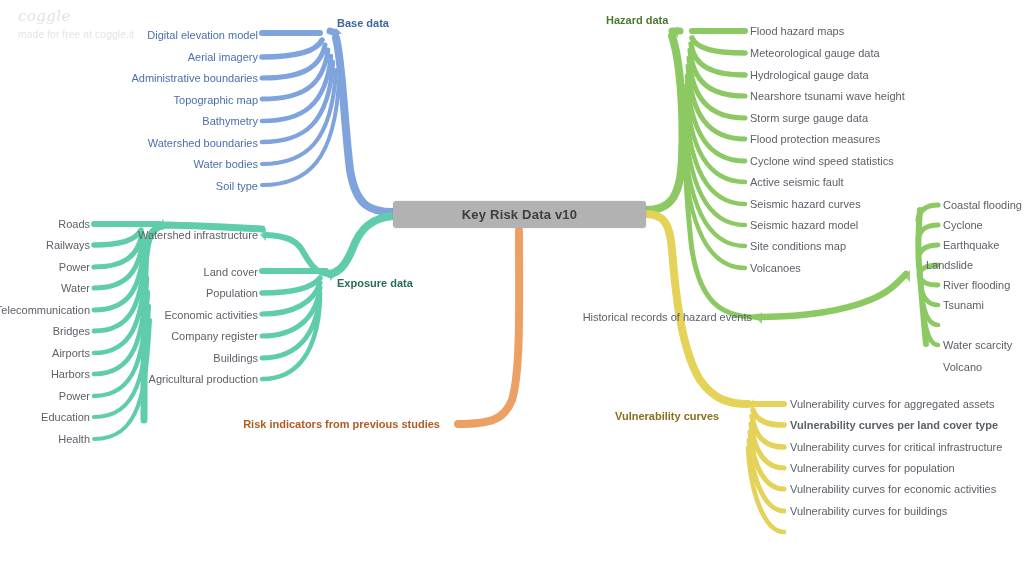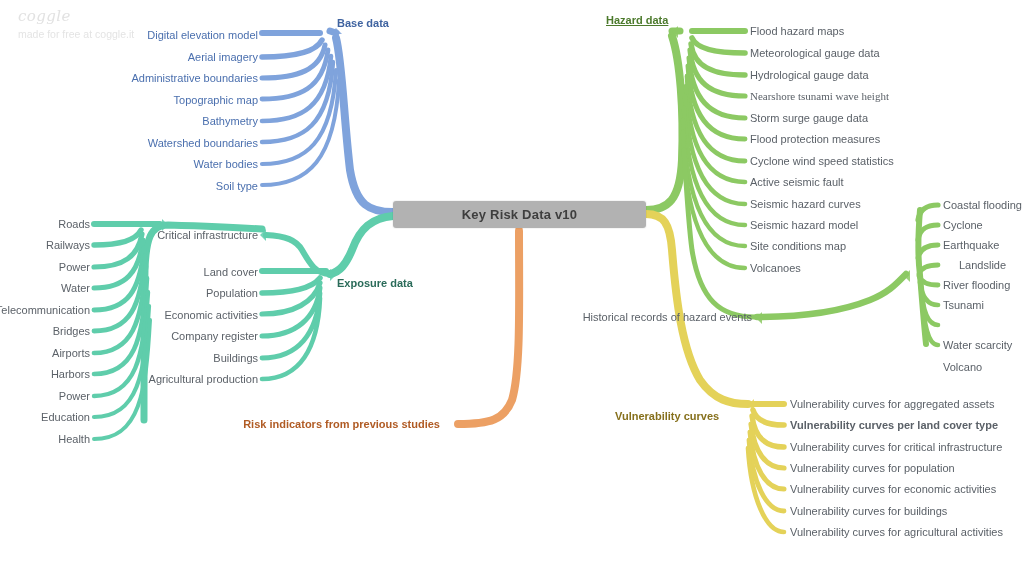--- a/index.html
+++ b/index.html
@@ -66,21 +66,21 @@
     color:#5b6168;
     white-space:nowrap;
     user-select:none;
   }
   .node.right  { text-align:left; }
   .node.left   { text-align:right; }
   .node.branch { font-weight:bold; font-size:11px; }
 
   .c-blue   { color:#4a6fae; }
   .c-teal   { color:#2f7a66; }
-  .c-green  { color:#4f7a2e;text-decoration:underline; }
+  .c-green  { color:#4f7a2e; }
   .c-yellow { color:#8a7520; }
   .c-orange { color:#b5632b; }
   .c-grey   { color:#5b6168; }
 
   .branch.c-blue   { color:#3f63a0; }
   .branch.c-teal   { color:#2a6b59; }
   .branch.c-green  { color:#4c7a2c; }
   .branch.c-yellow { color:#86701c; }
   .branch.c-orange { color:#b05b24; }
 </style>
@@ -214,21 +214,21 @@
   <div class="node left c-blue" style="right:766px; top:51px;">Aerial imagery</div>
   <div class="node left c-blue" style="right:766px; top:72px;">Administrative boundaries</div>
   <div class="node left c-blue" style="right:766px; top:94px;">Topographic map</div>
   <div class="node left c-blue" style="right:766px; top:115px;">Bathymetry</div>
   <div class="node left c-blue" style="right:766px; top:137px;">Watershed boundaries</div>
   <div class="node left c-blue" style="right:766px; top:158px;">Water bodies</div>
   <div class="node left c-blue" style="right:766px; top:180px;">Soil type</div>
 
   <div class="node branch c-teal" style="left:337px; top:277px;">Exposure data</div>
 
-  <div class="node left c-grey" style="right:766px; top:229px;">Critical infrastructure</div>
+  <div class="node left c-grey" style="right:766px; top:229px;">Watershed infrastructure</div>
   <div class="node left c-grey" style="right:766px; top:266px;">Land cover</div>
   <div class="node left c-grey" style="right:766px; top:287px;">Population</div>
   <div class="node left c-grey" style="right:766px; top:309px;">Economic activities</div>
   <div class="node left c-grey" style="right:766px; top:330px;">Company register</div>
   <div class="node left c-grey" style="right:766px; top:352px;">Buildings</div>
   <div class="node left c-grey" style="right:766px; top:373px;">Agricultural production</div>
 
   <div class="node left c-grey" style="right:934px; top:218px;">Roads</div>
   <div class="node left c-grey" style="right:934px; top:239px;">Railways</div>
   <div class="node left c-grey" style="right:934px; top:261px;">Power</div>
@@ -241,44 +241,43 @@
   <div class="node left c-grey" style="right:934px; top:411px;">Education</div>
   <div class="node left c-grey" style="right:934px; top:433px;">Health</div>
 
   <div class="node branch c-orange" style="right:584px; top:418px;">Risk indicators from previous studies</div>
 
   <div class="node branch c-green" style="left:606px; top:14px;">Hazard data</div>
 
   <div class="node right c-grey" style="left:750px; top:25px;">Flood hazard maps</div>
   <div class="node right c-grey" style="left:750px; top:47px;">Meteorological gauge data</div>
   <div class="node right c-grey" style="left:750px; top:69px;">Hydrological gauge data</div>
-  <div class="node right c-grey" style="left:750px; top:90px;font-family:Liberation Serif, serif;">Nearshore tsunami wave height</div>
+  <div class="node right c-grey" style="left:750px; top:90px;">Nearshore tsunami wave height</div>
   <div class="node right c-grey" style="left:750px; top:112px;">Storm surge gauge data</div>
   <div class="node right c-grey" style="left:750px; top:133px;">Flood protection measures</div>
   <div class="node right c-grey" style="left:750px; top:155px;">Cyclone wind speed statistics</div>
   <div class="node right c-grey" style="left:750px; top:176px;">Active seismic fault</div>
   <div class="node right c-grey" style="left:750px; top:198px;">Seismic hazard curves</div>
   <div class="node right c-grey" style="left:750px; top:219px;">Seismic hazard model</div>
   <div class="node right c-grey" style="left:750px; top:240px;">Site conditions map</div>
   <div class="node right c-grey" style="left:750px; top:262px;">Volcanoes</div>
 
   <div class="node left c-grey" style="right:272px; top:311px;">Historical records of hazard events</div>
 
   <div class="node right c-grey" style="left:943px; top:199px;">Coastal flooding</div>
   <div class="node right c-grey" style="left:943px; top:219px;">Cyclone</div>
   <div class="node right c-grey" style="left:943px; top:239px;">Earthquake</div>
-  <div class="node right c-grey" style="left:959px; top:259px;">Landslide</div>
+  <div class="node right c-grey" style="left:926px; top:259px;">Landslide</div>
   <div class="node right c-grey" style="left:943px; top:279px;">River flooding</div>
   <div class="node right c-grey" style="left:943px; top:299px;">Tsunami</div>
   <div class="node right c-grey" style="left:943px; top:319px;margin-top:42px;">Volcano</div>
   <div class="node right c-grey" style="left:943px; top:339px;">Water scarcity</div>
 
   <div class="node branch c-yellow" style="left:615px; top:410px;">Vulnerability curves</div>
 
   <div class="node right c-grey" style="left:790px; top:398px;">Vulnerability curves for aggregated assets</div>
   <div class="node right c-grey" style="left:790px; top:419px;font-weight:bold;">Vulnerability curves per land cover type</div>
   <div class="node right c-grey" style="left:790px; top:441px;">Vulnerability curves for critical infrastructure</div>
   <div class="node right c-grey" style="left:790px; top:462px;">Vulnerability curves for population</div>
   <div class="node right c-grey" style="left:790px; top:483px;">Vulnerability curves for economic activities</div>
   <div class="node right c-grey" style="left:790px; top:505px;">Vulnerability curves for buildings</div>
-  <div class="node right c-grey" style="left:790px; top:526px;">Vulnerability curves for agricultural activities</div>
 
 </div>
 
 </body></html>

